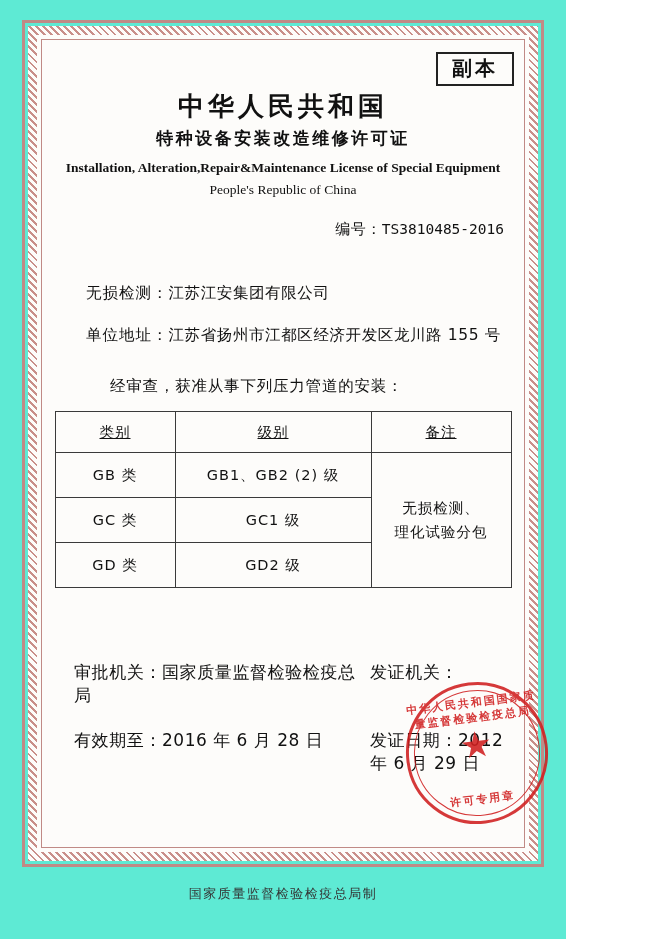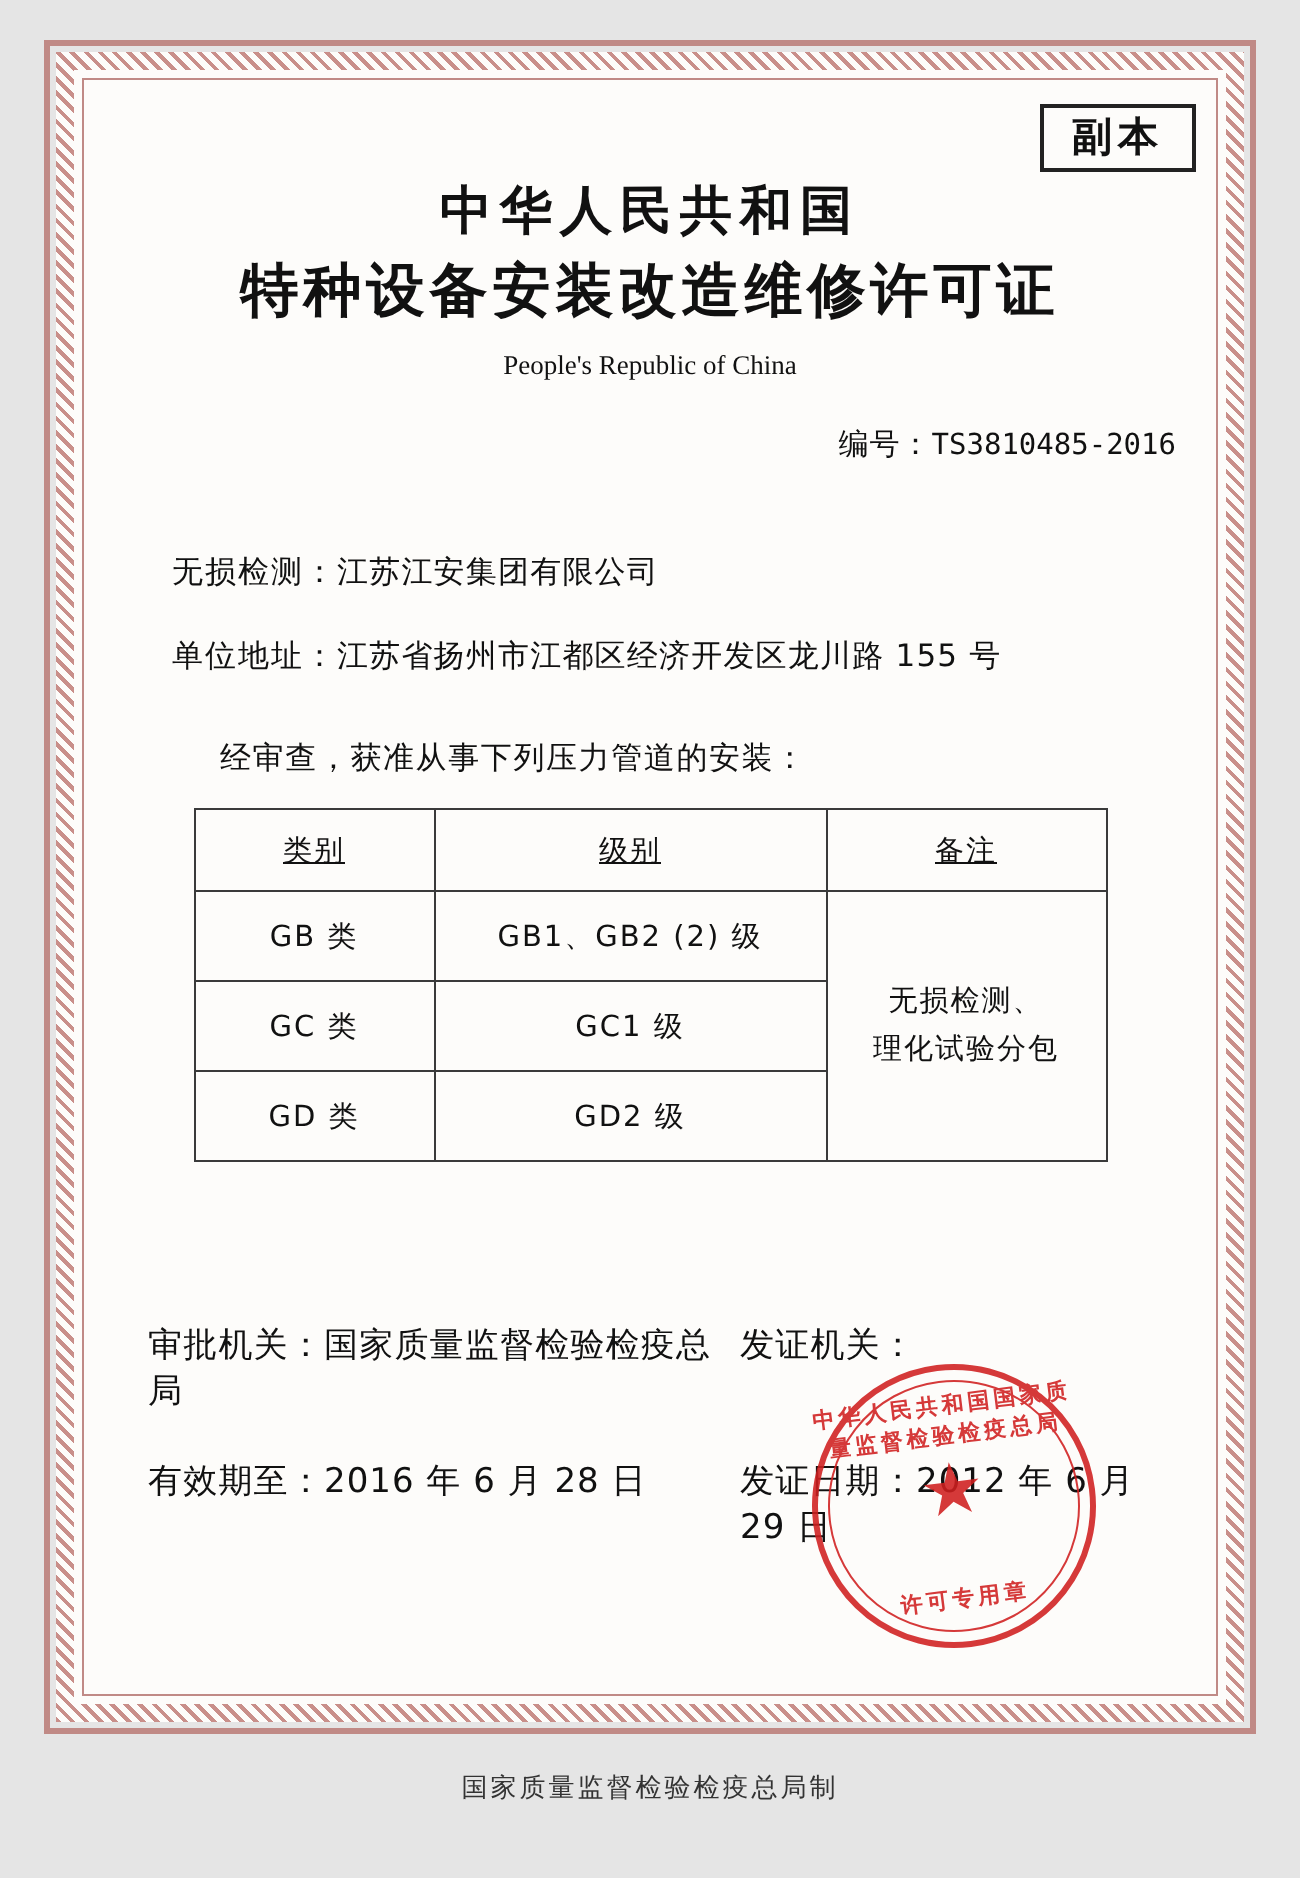--- a/index.html
+++ b/index.html
@@ -10,24 +10,24 @@
     width: 650px;
     height: 939px;
     background: #ffffff;
     font-family: "Liberation Serif", serif;
     color: #1a1a1a;
     overflow: hidden;
   }
 
   .page {
     position: relative;
-    width: 650px;
+    width: 566px;
     height: 939px;
     box-sizing: border-box;
-    background: #e5e5e5;
+    background: #5eead4;
   }
 
   
   .border-outer {
     position: absolute;
     left: 22px;
     top: 20px;
     right: 22px;
     bottom: 72px;
     border: 3px solid #c08a86;
@@ -90,26 +90,26 @@
   }
   .title-cn-1 {
     font-size: 26px;
     font-weight: bold;
     letter-spacing: 4px;
     color: #111;
     line-height: 1.45;
     font-family: "DejaVu Sans", sans-serif;
   }
   .title-cn-2 {
-    font-size: 29px;
+    font-size: 17px;
     font-weight: bold;
     letter-spacing: 2.5px;
     color: #111;
     line-height: 1.5;
-    font-family: Liberation Mono, monospace;
+    font-family: Liberation Sans, sans-serif;
   }
   .title-en-1 {
     font-size: 13.5px;
     font-weight: bold;
     color: #111;
     margin-top: 9px;
     letter-spacing: 0px;
     font-family: "Liberation Serif", serif;
   }
   .title-en-2 {
@@ -292,20 +292,21 @@
   </div>
   <div class="border-inner"></div>
 
   <div class="content">
 
     <div class="copy-badge">副本</div>
 
     <div class="title-block">
       <div class="title-cn-1">中华人民共和国</div>
       <div class="title-cn-2">特种设备安装改造维修许可证</div>
+      <div class="title-en-1">Installation, Alteration,Repair&amp;Maintenance License of Special Equipment</div>
       <div class="title-en-2">People's Republic of China</div>
     </div>
 
     <div class="cert-no">
       <span>编号：</span><span class="num">TS3810485-2016</span>
     </div>
 
     <div class="field-rows">
       <div class="field-row">
         <span class="field-label">无损检测：</span><span class="field-value">江苏江安集团有限公司</span>

